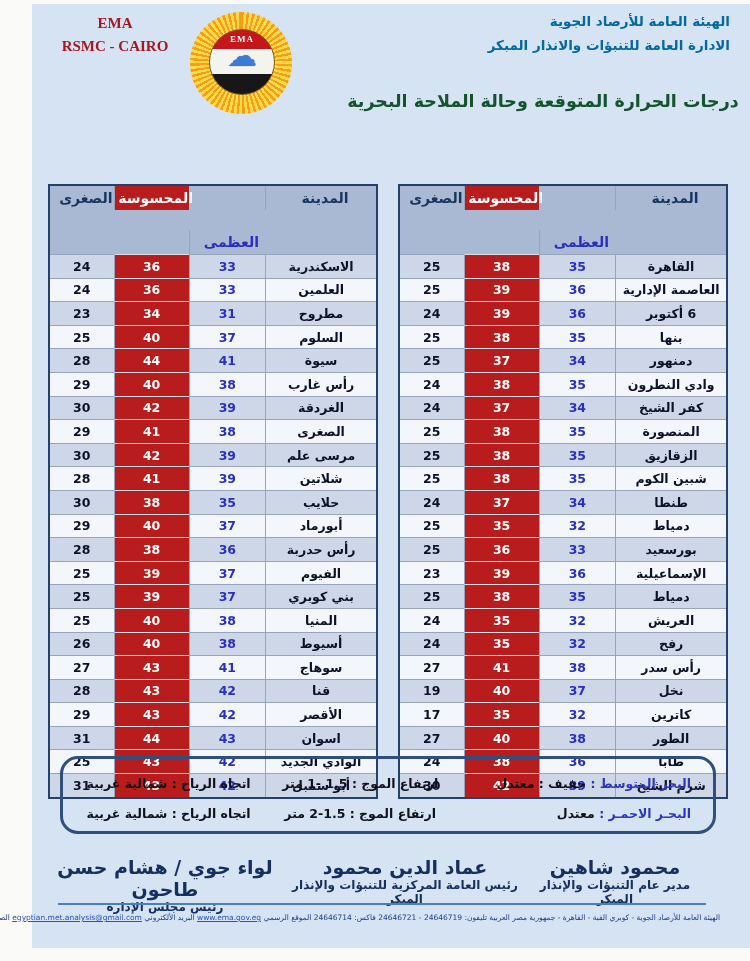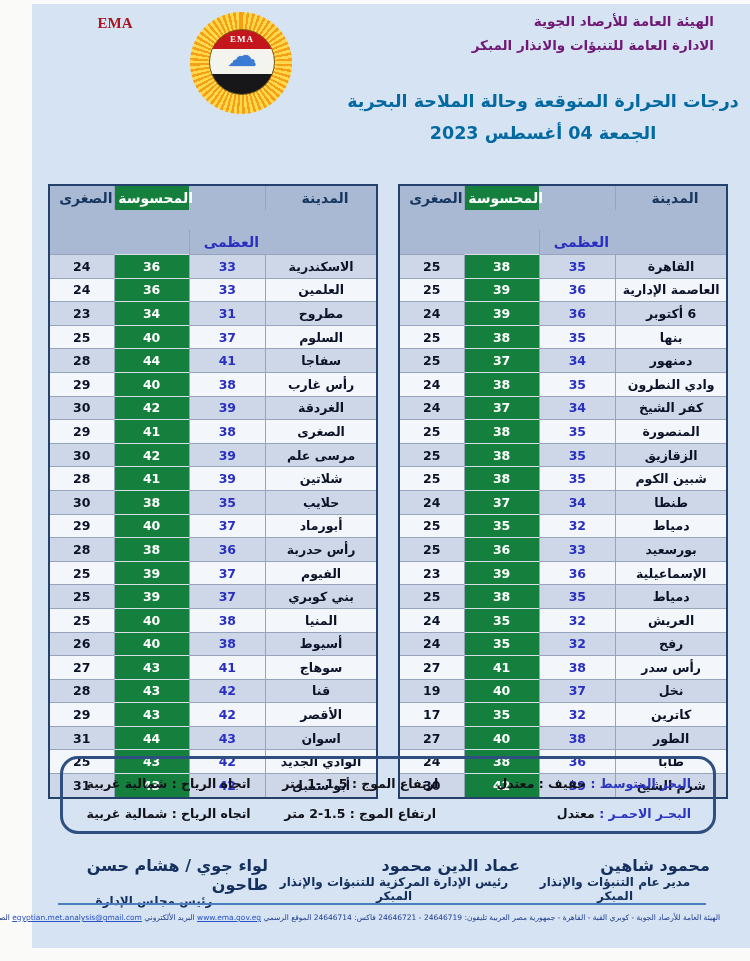--- a/index.html
+++ b/index.html
@@ -12,87 +12,87 @@
   .logo{position:absolute;left:190px;top:12px;width:102px;height:102px;}
   .sun{position:absolute;inset:0;border-radius:50%;
     background:radial-gradient(circle at 50% 50%,#fdc827 0 36%,rgba(253,200,39,0) 37%),
     repeating-conic-gradient(#f59f15 0deg 3deg,#ffd84d 3deg 6.5deg);}
   .globe{position:absolute;left:19px;top:17px;width:64px;height:64px;border-radius:50%;overflow:hidden;
     border:1px solid #7a5c14;background:linear-gradient(#c4161c 0 30%,#f4f4ee 30% 69%,#17171a 69% 100%);}
   .globe .ema-txt{position:absolute;top:4px;left:0;right:0;text-align:center;color:#fff;
     font-family:"Liberation Serif",serif;font-size:9px;font-weight:bold;letter-spacing:1px;}
   .globe .cloud{position:absolute;top:11px;left:0;right:0;text-align:center;font-size:30px;color:#3a7bd5;
     text-shadow:0 0 1px #1c4f9c;line-height:1;}
-  .org-ar{position:absolute;right:36px;top:10px;text-align:right;font-weight:bold;font-size:13.5px;
-    color:#701a75;line-height:1.75;}
+  .org-ar{position:absolute;right:20px;top:10px;text-align:right;font-weight:bold;font-size:13.5px;
+    color:#0369a1;line-height:1.75;}
   .title-block{position:absolute;left:338px;top:86px;width:410px;text-align:center;font-weight:bold;
-    font-size:17.5px;color:#0369a1;line-height:1.8;}
+    font-size:17.5px;color:#14532d;line-height:1.8;}
 
   
   .temp-table{position:absolute;top:184px;width:326px;border:2px solid #23416b;background:#e8eef6;direction:rtl;}
   .temp-table.left{left:48px;} .temp-table.right{left:398px;}
   .t-row{display:grid;grid-template-columns:34% 23.5% 23% 19.5%;direction:rtl;}
   .t-cell{display:flex;align-items:center;justify-content:center;height:22.6px;
     border-top:1px solid #96a5bc;border-left:1px solid #96a5bc;font-weight:bold;font-size:12.5px;color:#0b1228;}
   .t-row .t-cell:last-child{border-left:none;}
   .t-head .t-cell{height:24px;border-top:none;font-size:14px;color:#17365d;padding-left:8px;}
   .t-head{background:#a9b8d3;}
   .t-head .c-max{color:#2a2fc0;margin-top:44px;}
-  .c-feels{background:#15803d;color:#fff !important;border-top-color:#d9dfe9 !important;}
+  .c-feels{background:#b91c1c;color:#fff !important;border-top-color:#d9dfe9 !important;}
   .c-max{color:#2a2fc0 !important;}
   .row-odd  .c-city,.row-odd  .c-max-bg,.row-odd  .c-min-bg{background:#cdd7e7;}
   .row-even .c-city,.row-even .c-max-bg,.row-even .c-min-bg{background:#f3f6fb;}
 
   
   .marine{position:absolute;left:60px;top:756px;width:656px;height:78px;border:3px solid #2e4f80;
     border-radius:18px;box-sizing:border-box;padding:9px 16px 0 16px;direction:rtl;}
   .m-row{display:grid;grid-template-columns:38% 33% 29%;direction:rtl;height:30px;align-items:center;
     font-weight:bold;font-size:12.5px;color:#101018;}
   .m-sea{padding-right:6px;}
   .m-sea .lbl{color:#2c35c0;}
   .m-wave,.m-wind{text-align:center;}
 
   
   .signatures{position:absolute;left:40px;top:856px;width:670px;display:flex;direction:rtl;
     justify-content:space-between;text-align:center;color:#15305e;}
   .sig{min-width:190px;}
-  .sig .name{font-weight:bold;font-size:16px;text-align:right;}
+  .sig .name{font-weight:bold;font-size:19px;}
   .sig .role{font-weight:bold;font-size:12px;}
   .sep-line{position:absolute;left:58px;top:903px;width:648px;height:2px;background:#4a7ec0;}
 
   
   .footer{position:absolute;left:30px;top:913px;width:690px;text-align:center;direction:rtl;
     font-size:7.5px;color:#1f3a8c;white-space:nowrap;}
   .footer a{color:#2a52c8;}
 </style>
 </head>
 <body>
 
 <div class="page-bg"></div>
 
 <div class="org-en">
   <div>EMA</div>
+  <div>RSMC - CAIRO</div>
 </div>
 
 <div class="logo">
   <div class="sun"></div>
   <div class="globe">
     <div class="ema-txt">EMA</div>
     <div class="cloud">☁</div>
   </div>
 </div>
 
 <div class="org-ar">
   <div>الهيئة العامة للأرصاد الجوية</div>
   <div>الادارة العامة للتنبؤات والانذار المبكر</div>
 </div>
 
 <div class="title-block">
   <div>درجات الحرارة المتوقعة وحالة الملاحة البحرية</div>
-  <div>الجمعة  04 أغسطس 2023</div>
 </div>
 
 <div class="temp-table right">
   <div class="t-row t-head">
     <div class="t-cell c-city">المدينة</div>
     <div class="t-cell c-max">العظمى</div>
     <div class="t-cell c-feels">المحسوسة</div>
     <div class="t-cell c-min">الصغرى</div>
   </div>
   <div class="t-row row-odd">
@@ -260,21 +260,21 @@
       <div class="t-cell c-feels">34</div>
       <div class="t-cell c-min  c-min-bg">23</div>
     </div>
     <div class="t-row row-even">
       <div class="t-cell c-city c-city-bg">السلوم</div>
       <div class="t-cell c-max  c-max-bg">37</div>
       <div class="t-cell c-feels">40</div>
       <div class="t-cell c-min  c-min-bg">25</div>
     </div>
     <div class="t-row row-odd">
-      <div class="t-cell c-city c-city-bg">سفاجا</div>
+      <div class="t-cell c-city c-city-bg">سيوة</div>
       <div class="t-cell c-max  c-max-bg">41</div>
       <div class="t-cell c-feels">44</div>
       <div class="t-cell c-min  c-min-bg">28</div>
     </div>
     <div class="t-row row-even">
       <div class="t-cell c-city c-city-bg">رأس غارب</div>
       <div class="t-cell c-max  c-max-bg">38</div>
       <div class="t-cell c-feels">40</div>
       <div class="t-cell c-min  c-min-bg">29</div>
     </div>
@@ -401,21 +401,21 @@
     </div>
 </div>
 
 <div class="signatures">
   <div class="sig row-odd">
       <div class="name">محمود شاهين</div>
       <div class="role">مدير عام التنبؤات والإنذار المبكر</div>
     </div>
     <div class="sig row-even">
       <div class="name">عماد الدين محمود</div>
-      <div class="role">رئيس الإدارة المركزية للتنبؤات والإنذار المبكر</div>
+      <div class="role">رئيس العامة المركزية للتنبؤات والإنذار المبكر</div>
     </div>
     <div class="sig row-odd">
       <div class="name">لواء جوي / هشام حسن طاحون</div>
       <div class="role">رئيس مجلس الإدارة</div>
     </div>
 </div>
 
 <div class="sep-line"></div>
 
 <div class="footer">

